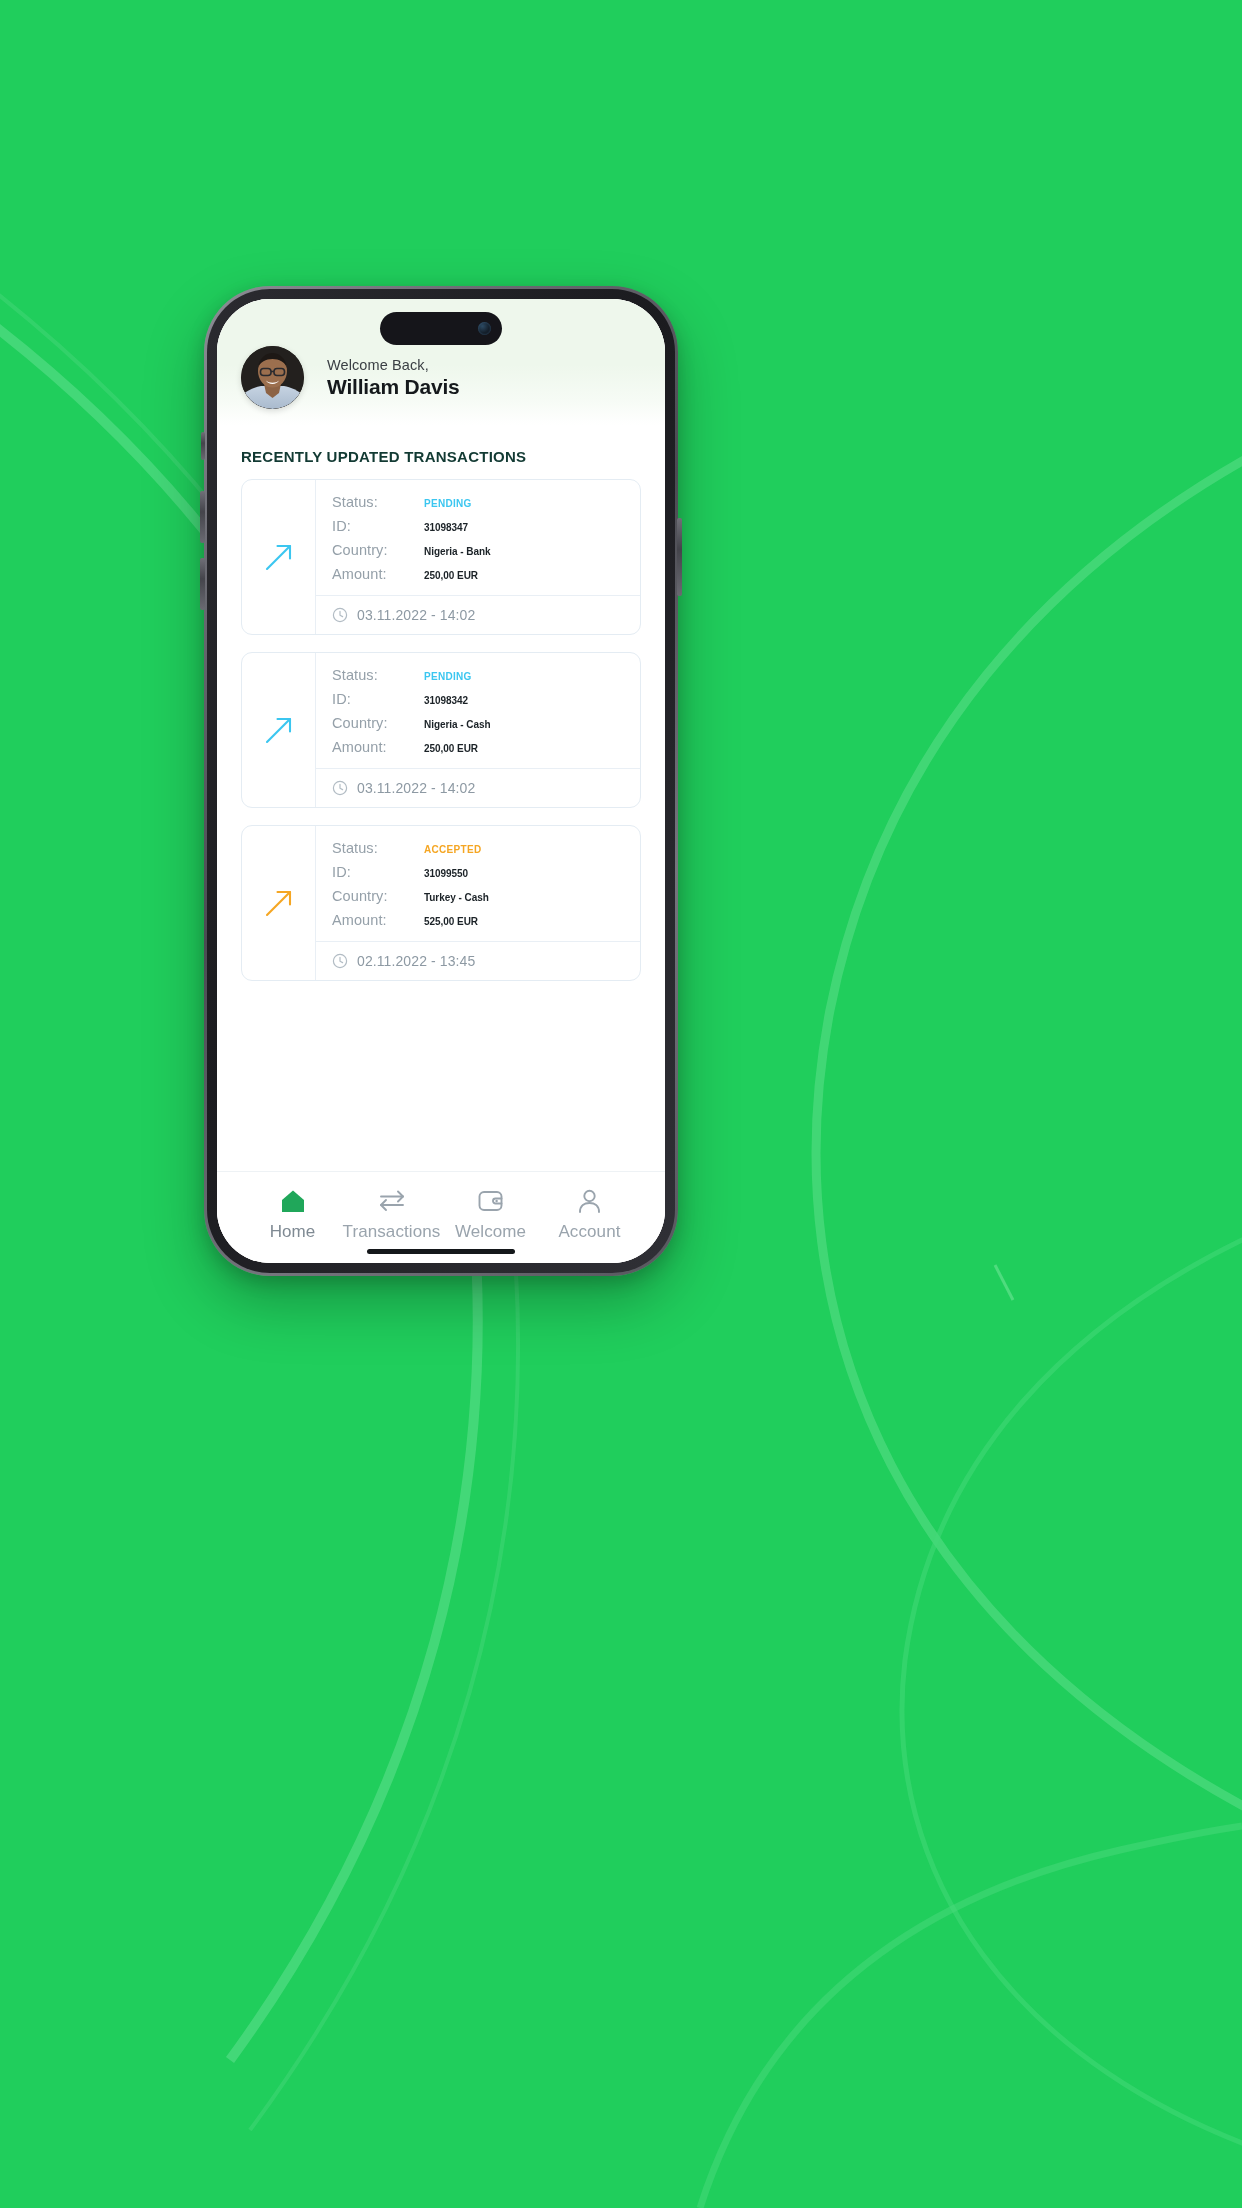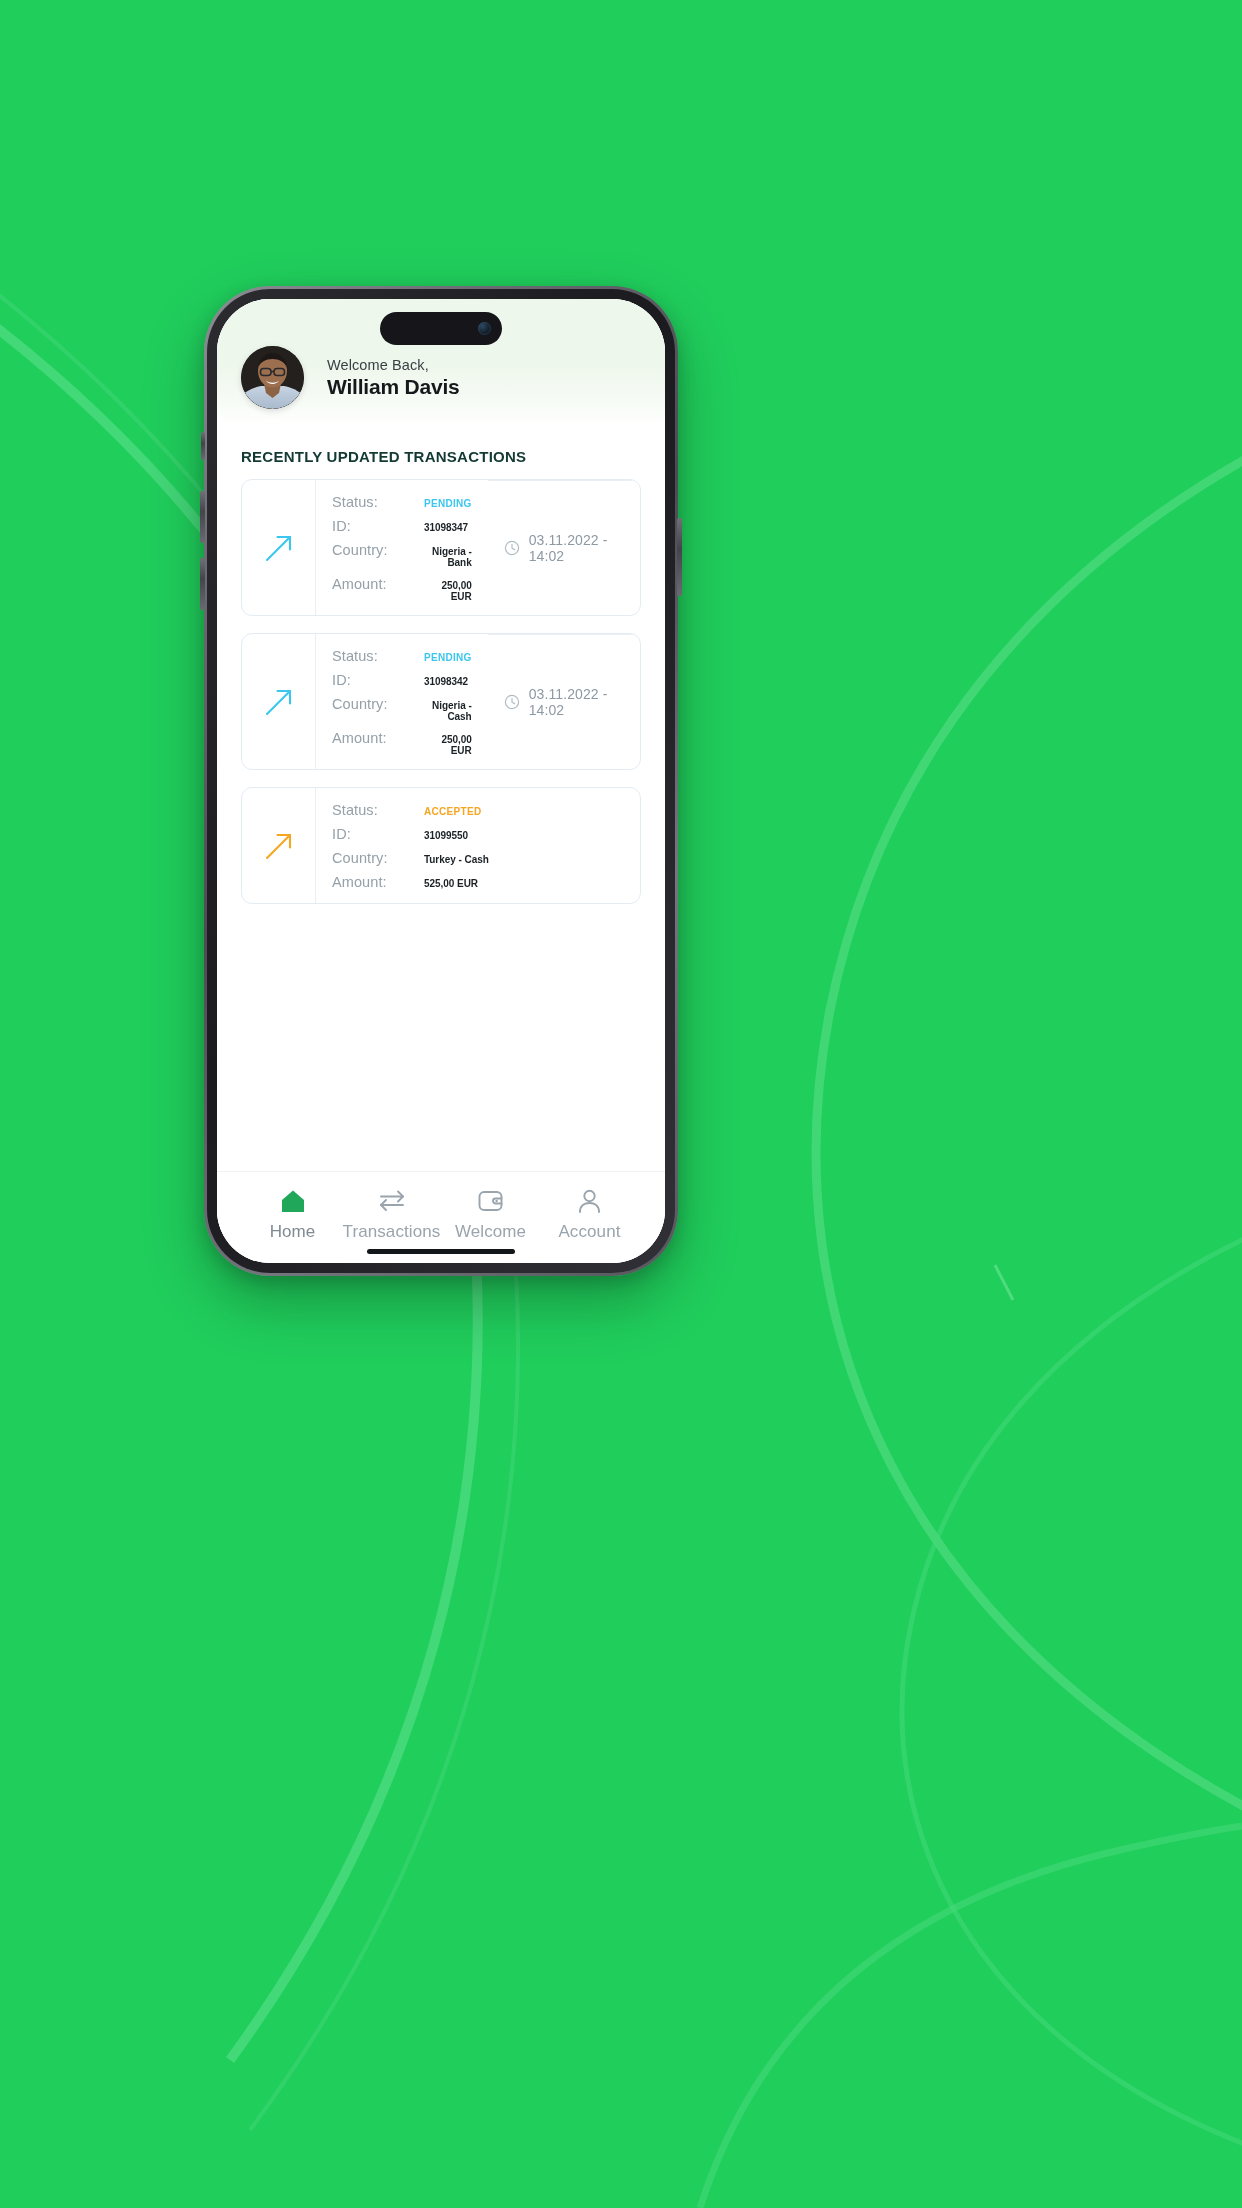--- a/index.html
+++ b/index.html
@@ -146,21 +146,21 @@
     display: flex;
     margin-bottom: 17px;
     overflow: hidden;
   }
   .tx-icon-col {
     width: 74px; flex: 0 0 74px;
     border-right: 1px solid #e9eff5;
     display: flex; align-items: center; justify-content: center;
   }
   .tx-icon-col svg { display: block; }
-  .tx-body { flex: 1 1 auto; display: flex; }
+  .tx-body { flex: 1 1 auto; display: flex; flex-direction: column; }
   .tx-rows { padding: 14px 16px 13px 16px; }
   .tx-row {
     display: flex; align-items: baseline;
     margin-bottom: 8px;
   }
   .tx-row:last-child { margin-bottom: 0; }
   .tx-label {
     width: 92px; flex: 0 0 92px;
     font-size: 14.5px; color: #95a0a9; letter-spacing: 0.1px;
   }
@@ -361,20 +361,27 @@
           <span class="tx-value">31099550</span>
         </div>
         <div class="tx-row">
           <span class="tx-label">Country:</span>
           <span class="tx-value">Turkey - Cash</span>
         </div>
         <div class="tx-row">
           <span class="tx-label">Amount:</span>
           <span class="tx-value">525,00 EUR</span>
         </div>
+      </div>
+      <div class="tx-footer">
+        <svg class="clock-icon" width="16" height="16" viewBox="0 0 16 16">
+  <circle cx="8" cy="8" r="6.6" fill="none" stroke="#b2bcc4" stroke-width="1.2"></circle>
+  <path d="M 8 4.4 L 8 8.2 L 10.6 9.6" stroke="#b2bcc4" stroke-width="1.2" fill="none" stroke-linecap="round"></path>
+</svg>
+        <span class="tx-time">02.11.2022 - 13:45</span>
       </div>
     </div>
             </div>
           </div>
 
       </div>
 
       <div class="bottom-nav" id="bottom-nav">
           <div class="nav-item active">
             <span class="nav-icon">

